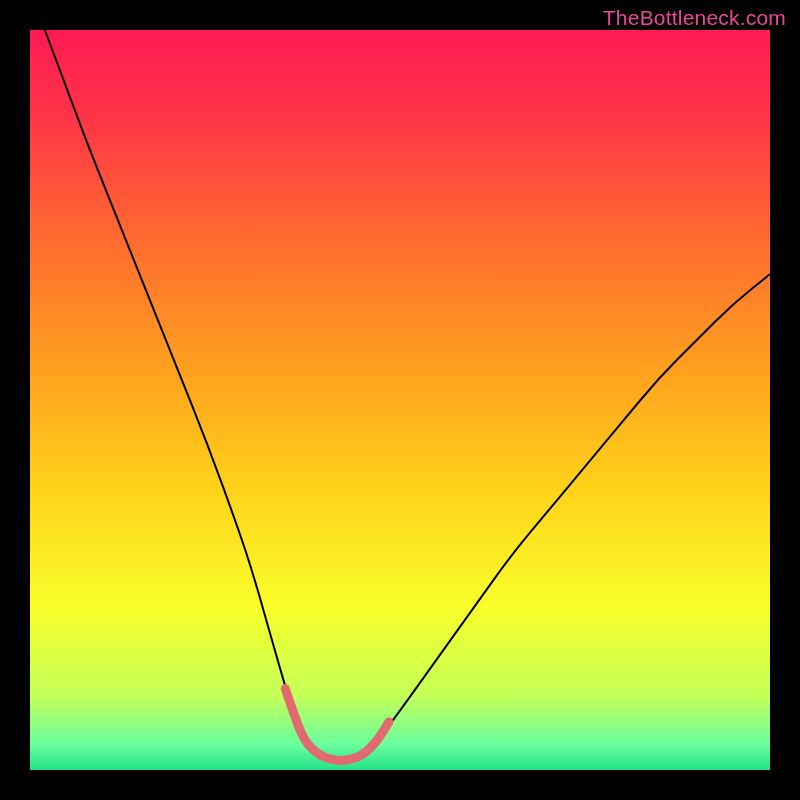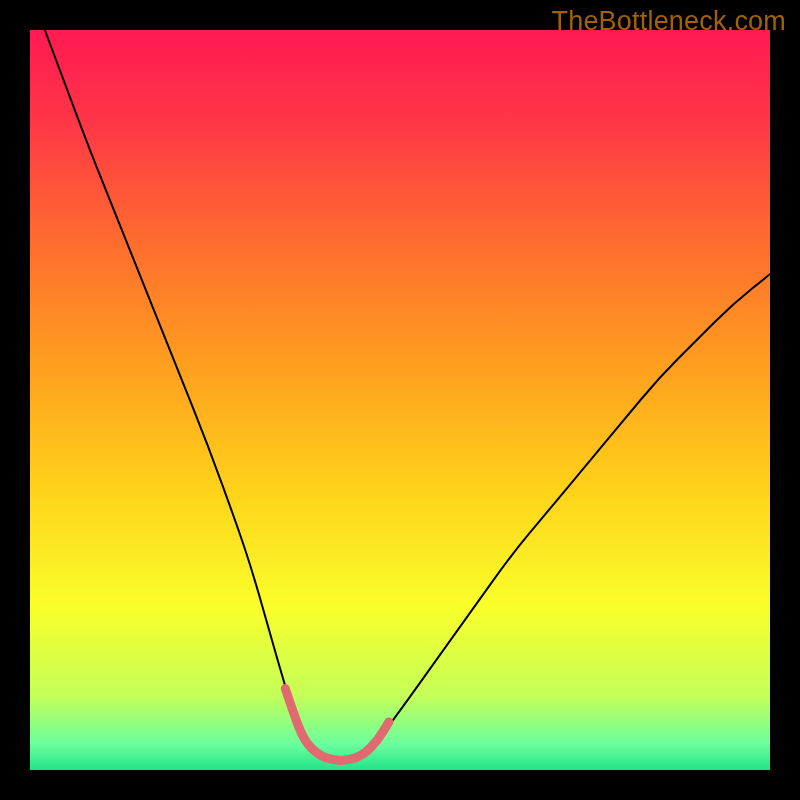--- a/index.html
+++ b/index.html
@@ -38,22 +38,22 @@
     left: 0;
     top: 0;
     width: 740px;
     height: 740px;
   }
   .watermark {
     position: absolute;
     top: 6px;
     right: 14px;
     font-family: Arial, Helvetica, sans-serif;
-    font-size: 27px;
-    color: #a16207;
+    font-size: 21px;
+    color: #ec4899;
     letter-spacing: 0.2px;
   }
 </style>
 </head>
 <body>
 
 <div class="frame">
   <div class="plot">
     <svg class="gradient" viewBox="0 0 740 740" preserveAspectRatio="none">
       <defs>

